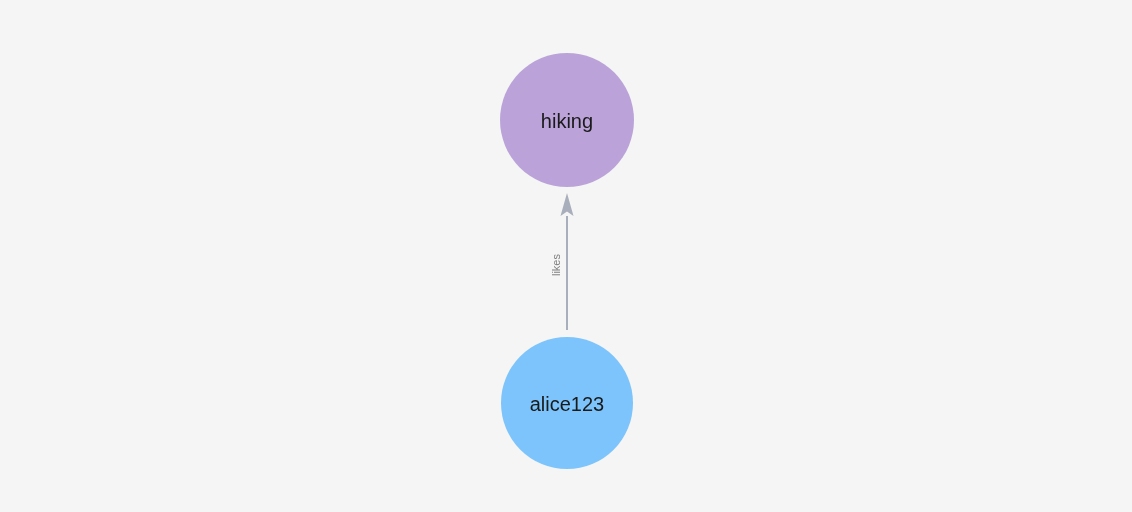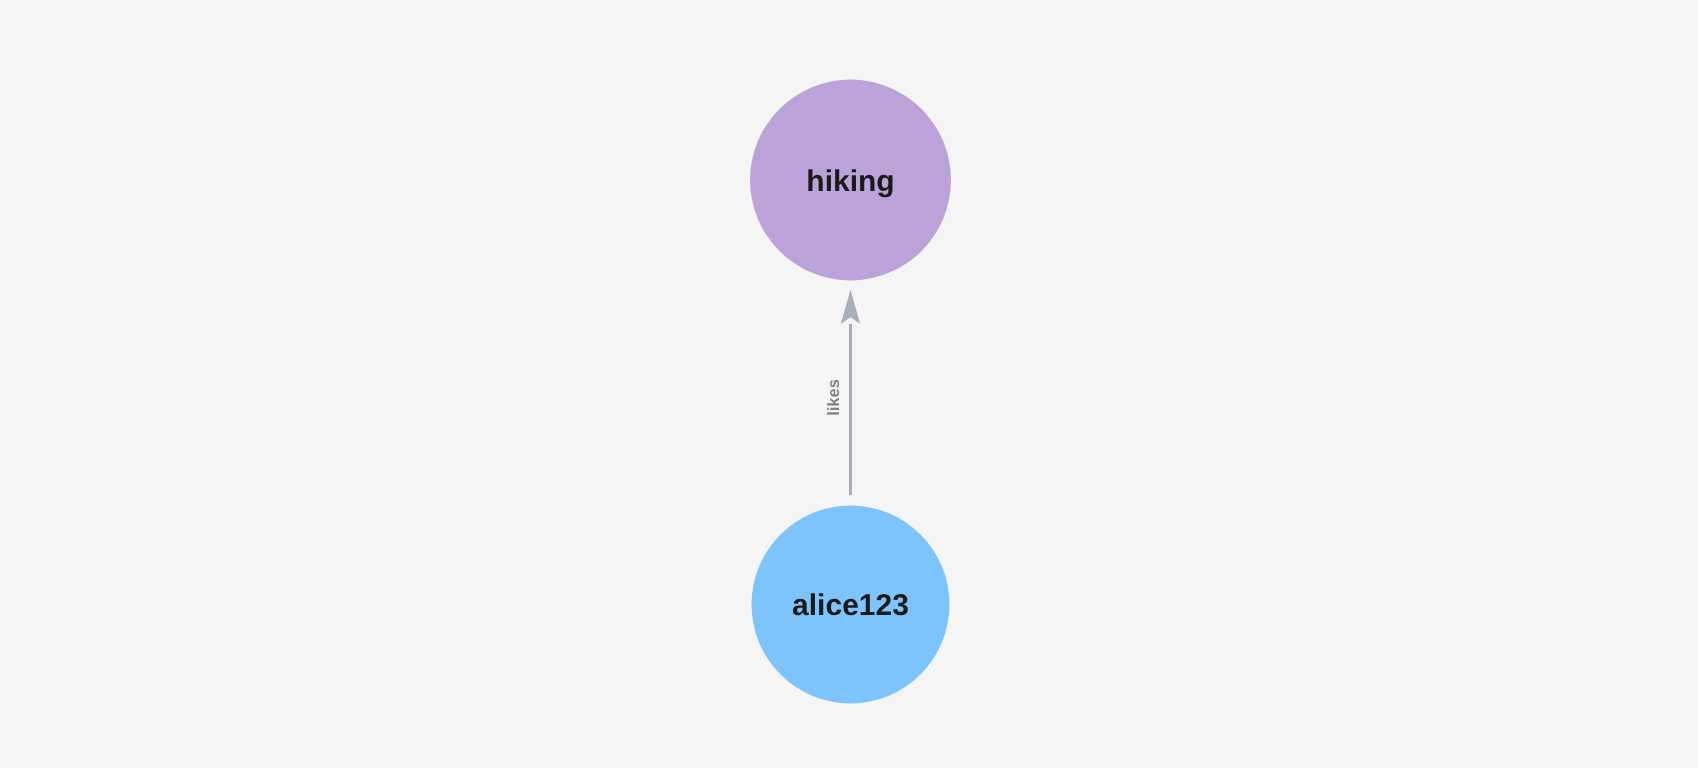--- a/index.html
+++ b/index.html
@@ -14,21 +14,20 @@
     font-family: "Liberation Sans", sans-serif;
     overflow: hidden;
     position: relative;
   }
   #graph-canvas {
     position: absolute;
     left: 0;
     top: 0;
     width: 1084px;
     height: 512px;
-    font-weight: bold;
   }
   .graph-svg {
     display: block;
     width: 1132px;
     height: 512px;
   }
   .node-circle {
     stroke: none;
   }
   .node-label {

